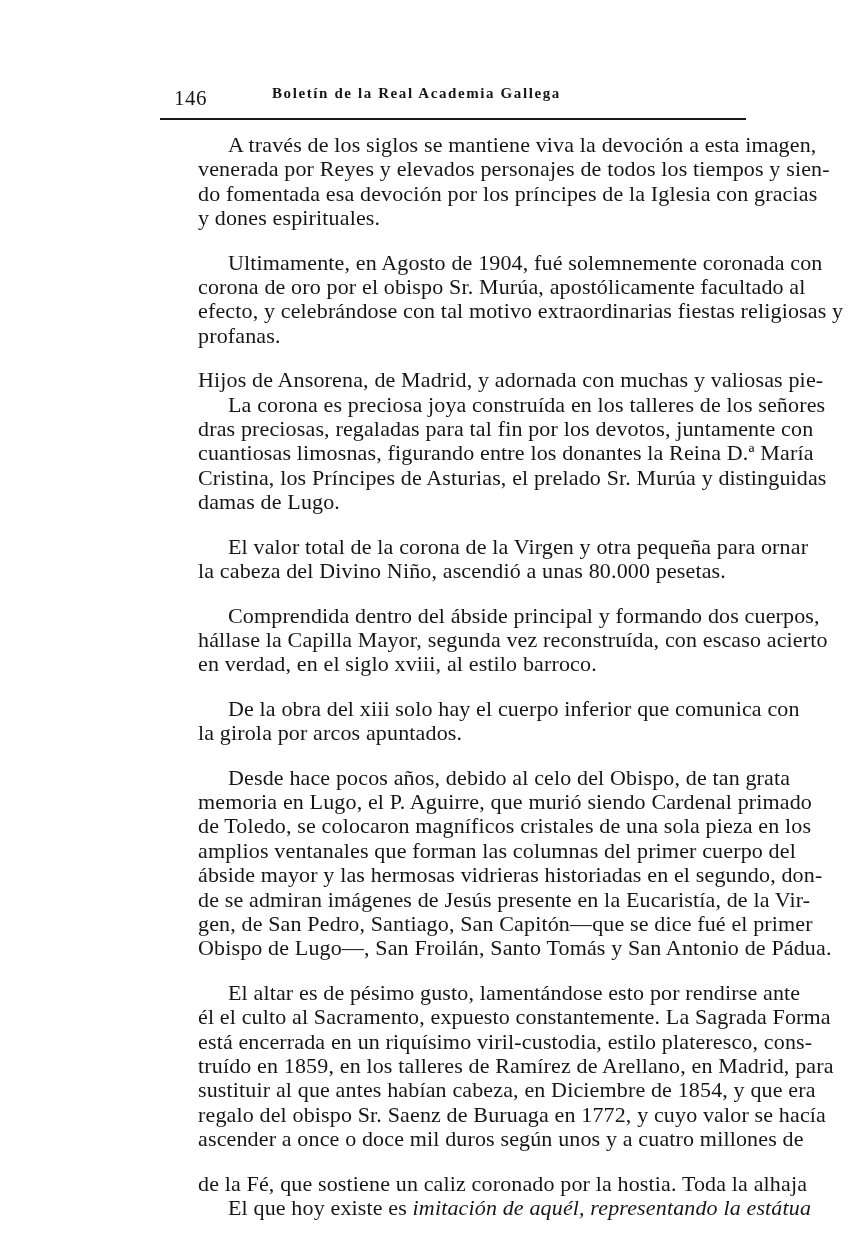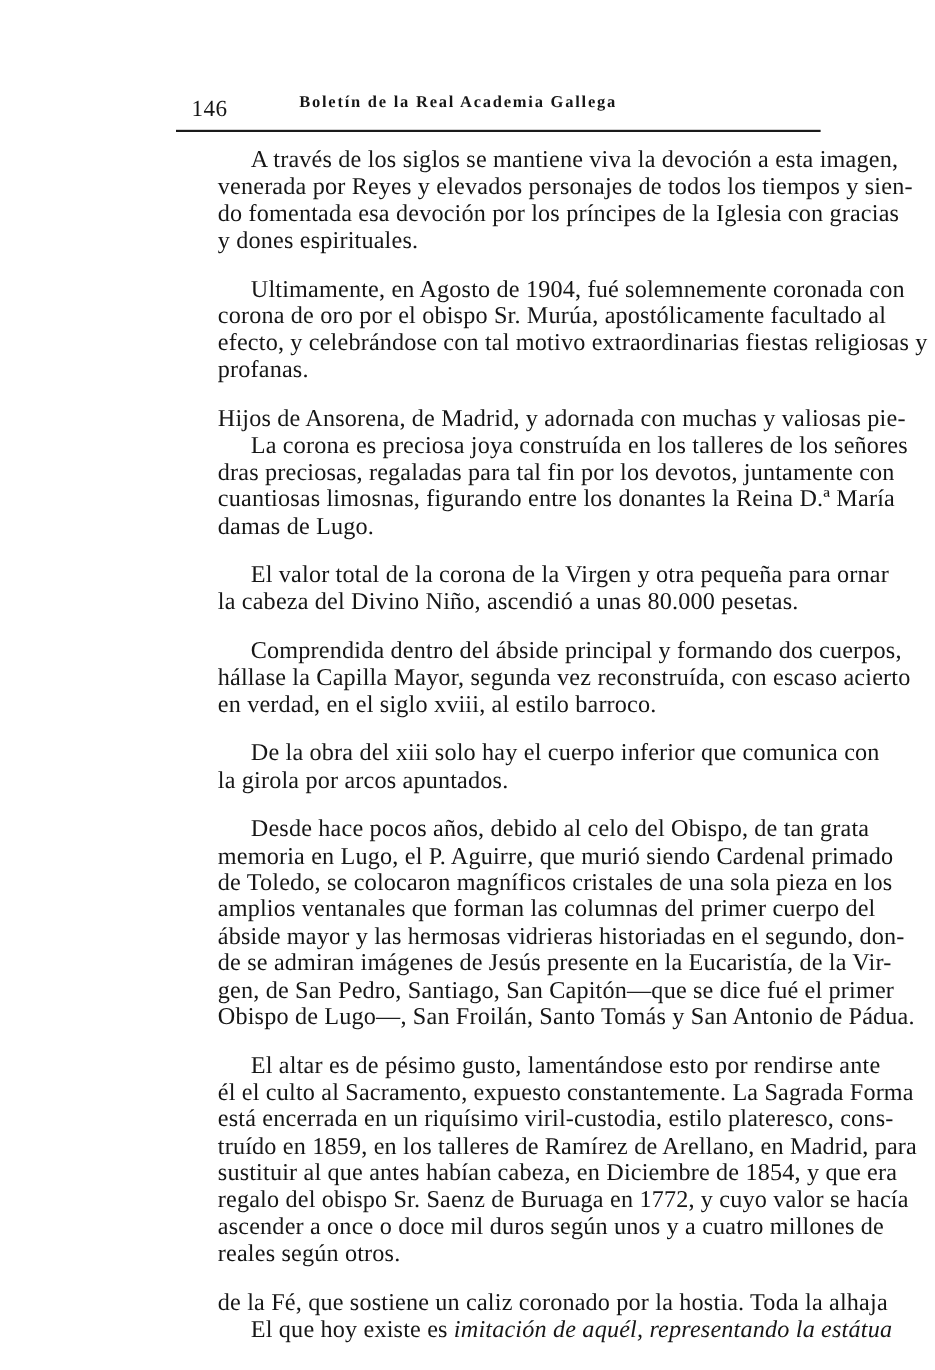--- a/index.html
+++ b/index.html
@@ -111,20 +111,21 @@
         <span class="line indent">Ultimamente, en Agosto de 1904, fué solemnemente coronada con</span>
         <span class="line">corona de oro por el obispo Sr. Murúa, apostólicamente facultado al</span>
         <span class="line">efecto, y celebrándose con tal motivo extraordinarias fiestas religiosas y</span>
         <span class="line last">profanas.</span>
       </div>
       <div class="para">
         <span class="line">Hijos de Ansorena, de Madrid, y adornada con muchas y valiosas pie-</span>
         <span class="line indent">La corona es preciosa joya construída en los talleres de los señores</span>
         <span class="line">dras preciosas, regaladas para tal fin por los devotos, juntamente con</span>
         <span class="line">cuantiosas limosnas, figurando entre los donantes la Reina D.ª María</span>
+        <span class="line">Cristina, los Príncipes de Asturias, el prelado Sr. Murúa y distinguidas</span>
         <span class="line last">damas de Lugo.</span>
       </div>
       <div class="para">
         <span class="line indent">El valor total de la corona de la Virgen y otra pequeña para ornar</span>
         <span class="line last">la cabeza del Divino Niño, ascendió a unas 80.000 pesetas.</span>
       </div>
       <div class="para">
         <span class="line indent">Comprendida dentro del ábside principal y formando dos cuerpos,</span>
         <span class="line">hállase la Capilla Mayor, segunda vez reconstruída, con escaso acierto</span>
         <span class="line last">en verdad, en el siglo xviii, al estilo barroco.</span>
@@ -144,20 +145,19 @@
         <span class="line last">Obispo de Lugo—, San Froilán, Santo Tomás y San Antonio de Pádua.</span>
       </div>
       <div class="para">
         <span class="line indent">El altar es de pésimo gusto, lamentándose esto por rendirse ante</span>
         <span class="line">él el culto al Sacramento, expuesto constantemente. La Sagrada Forma</span>
         <span class="line">está encerrada en un riquísimo viril-custodia, estilo plateresco, cons-</span>
         <span class="line">truído en 1859, en los talleres de Ramírez de Arellano, en Madrid, para</span>
         <span class="line">sustituir al que antes habían cabeza, en Diciembre de 1854, y que era</span>
         <span class="line">regalo del obispo Sr. Saenz de Buruaga en 1772, y cuyo valor se hacía</span>
         <span class="line">ascender a once o doce mil duros según unos y a cuatro millones de</span>
-        <span class="line last">reales según otros.</span>
       </div>
       <div class="para">
         <span class="line last">de la Fé, que sostiene un caliz coronado por la hostia. Toda la alhaja</span>
         <span class="line indent">El que hoy existe es <em>imitación de aquél, representando la estátua</em></span>
       </div>
     </div>
 </div>
 
 </body></html>

